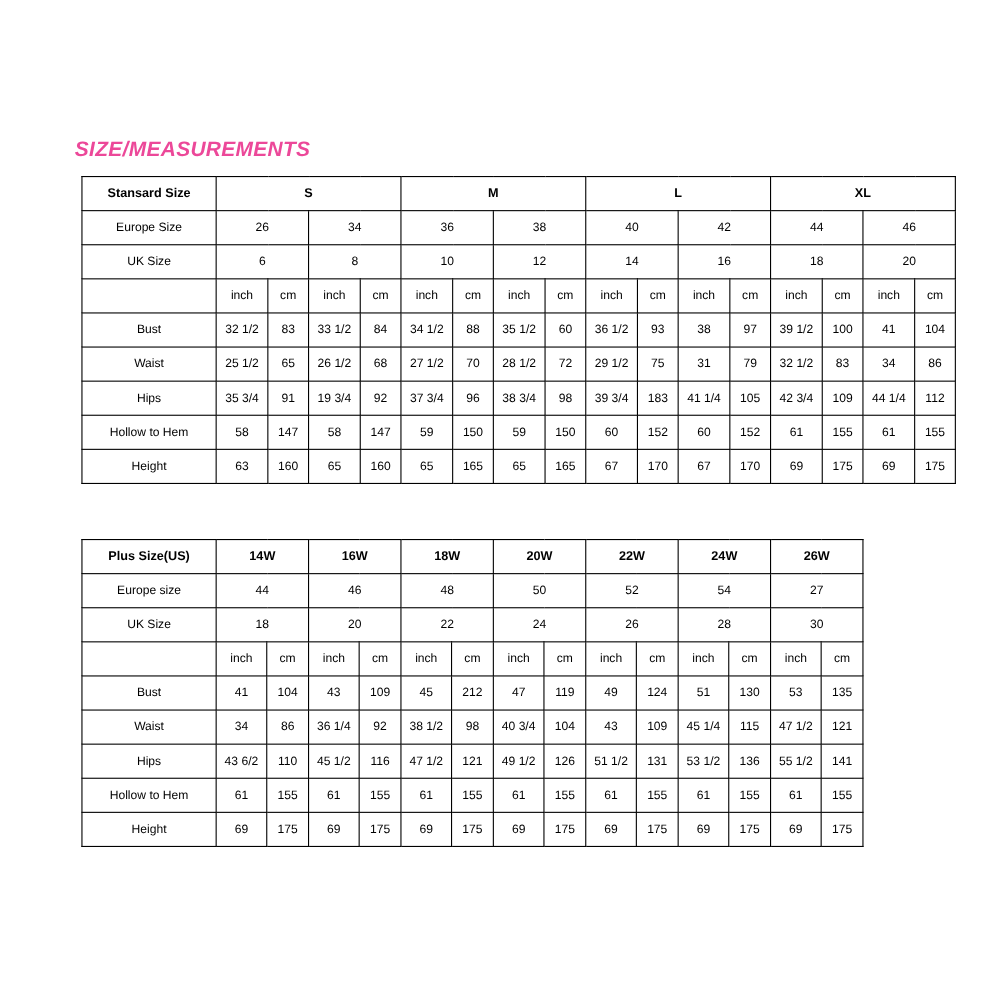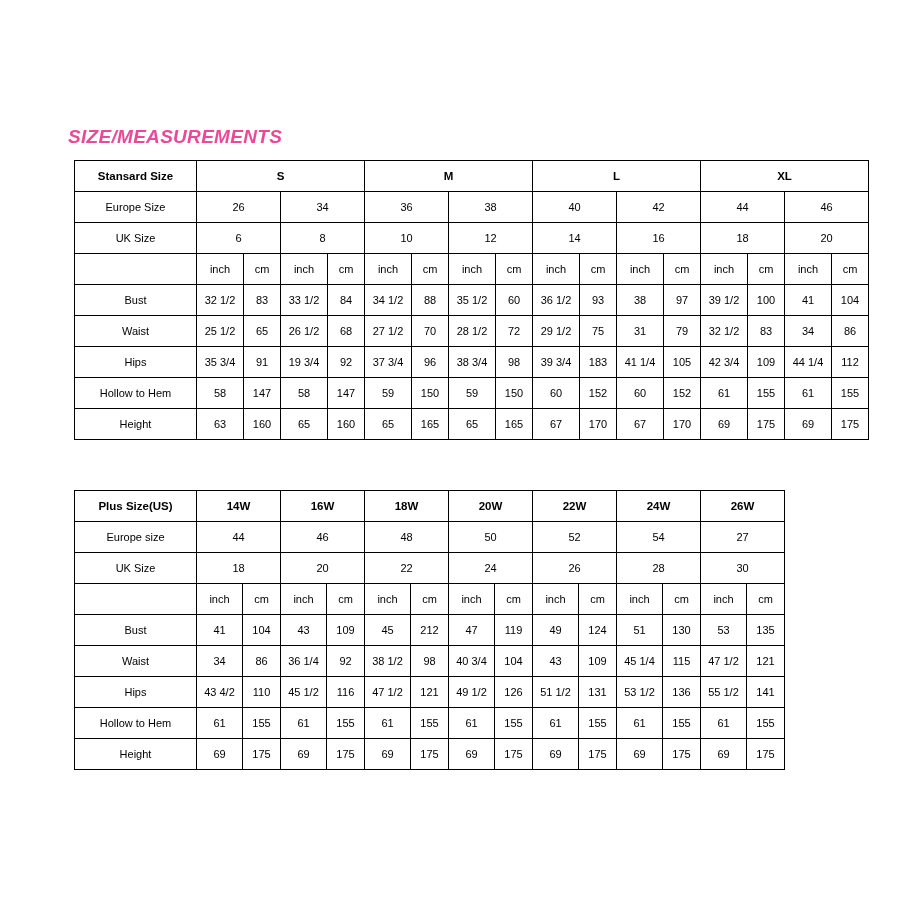--- a/index.html
+++ b/index.html
@@ -341,21 +341,21 @@
         <td>104</td>
         <td>43</td>
         <td>109</td>
         <td>45 1/4</td>
         <td>115</td>
         <td>47 1/2</td>
         <td>121</td>
       </tr>
       <tr>
         <td class="rowhead">Hips</td>
-        <td>43 4/2</td>
+        <td>43 6/2</td>
         <td>110</td>
         <td>45 1/2</td>
         <td>116</td>
         <td>47 1/2</td>
         <td>121</td>
         <td>49 1/2</td>
         <td>126</td>
         <td>51 1/2</td>
         <td>131</td>
         <td>53 1/2</td>

